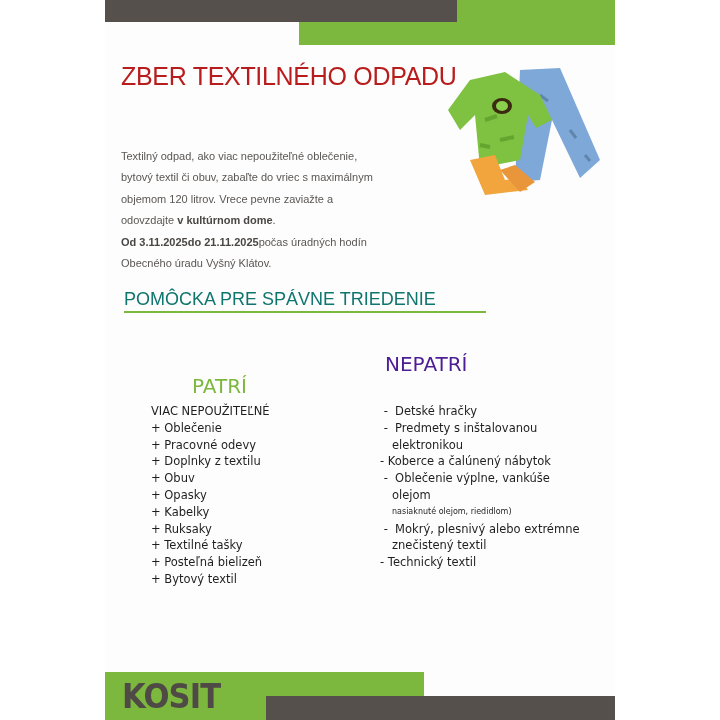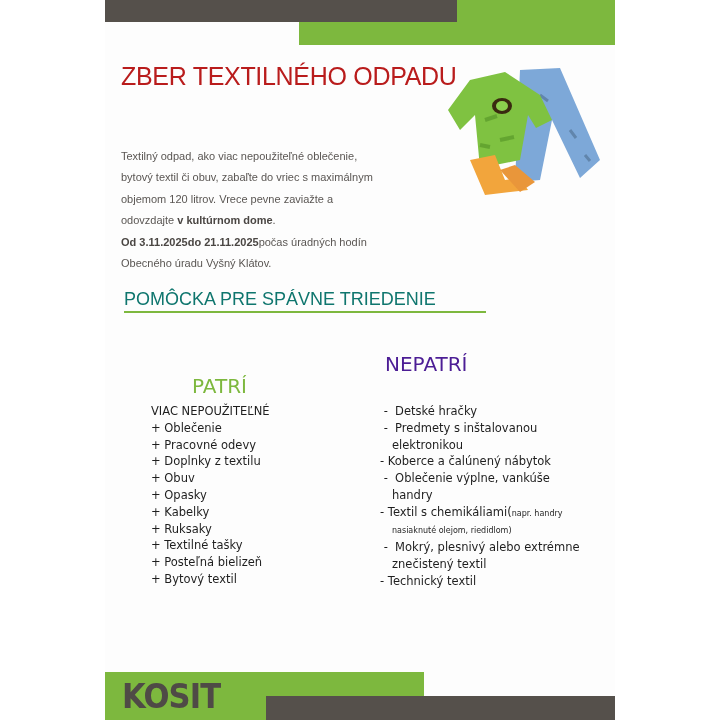--- a/index.html
+++ b/index.html
@@ -78,22 +78,21 @@
   <div class="item">+ Bytový textil</div>
 </div>
 
 <div class="heading h-right">NEPATRÍ</div>
 <div class="col col-right">
   <div class="item" style="white-space:pre"> -  Detské hračky</div>
   <div class="item" style="white-space:pre"> -  Predmety s inštalovanou</div>
   <div class="item indent">elektronikou</div>
   <div class="item">- Koberce a čalúnený nábytok</div>
   <div class="item" style="white-space:pre"> -  Oblečenie výplne, vankúše</div>
-  <div class="item indent">handry</div>
-  <div class="item"><span>- Textil s chemikáliami(</span><span class="small">napr. handry</span></div>
+  <div class="item indent">olejom</div>
   <div class="item indent small">nasiaknuté olejom, riedidlom)</div>
   <div class="item" style="white-space:pre"> -  Mokrý, plesnivý alebo extrémne</div>
   <div class="item indent">znečistený textil</div>
   <div class="item">- Technický textil</div>
 </div>
 
 <div class="bar bot-green"></div>
 <div class="bar bot-dark"></div>
 <div class="logo">KOSIT</div>
 

